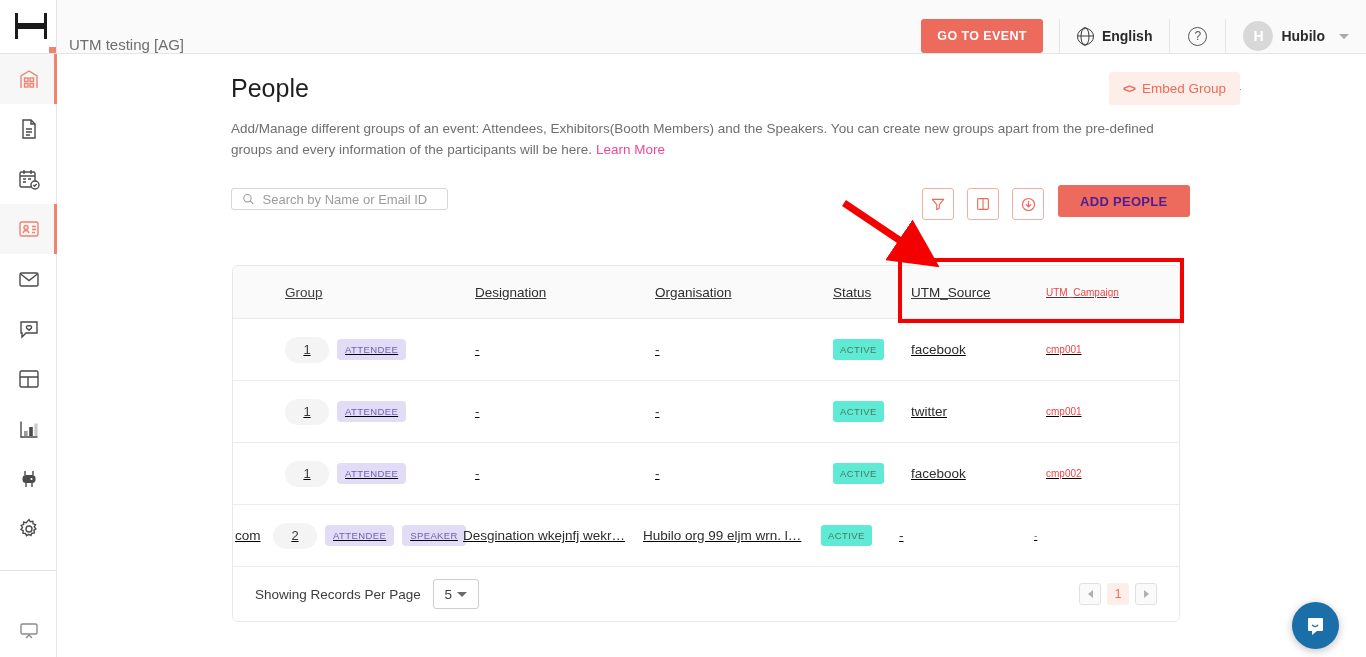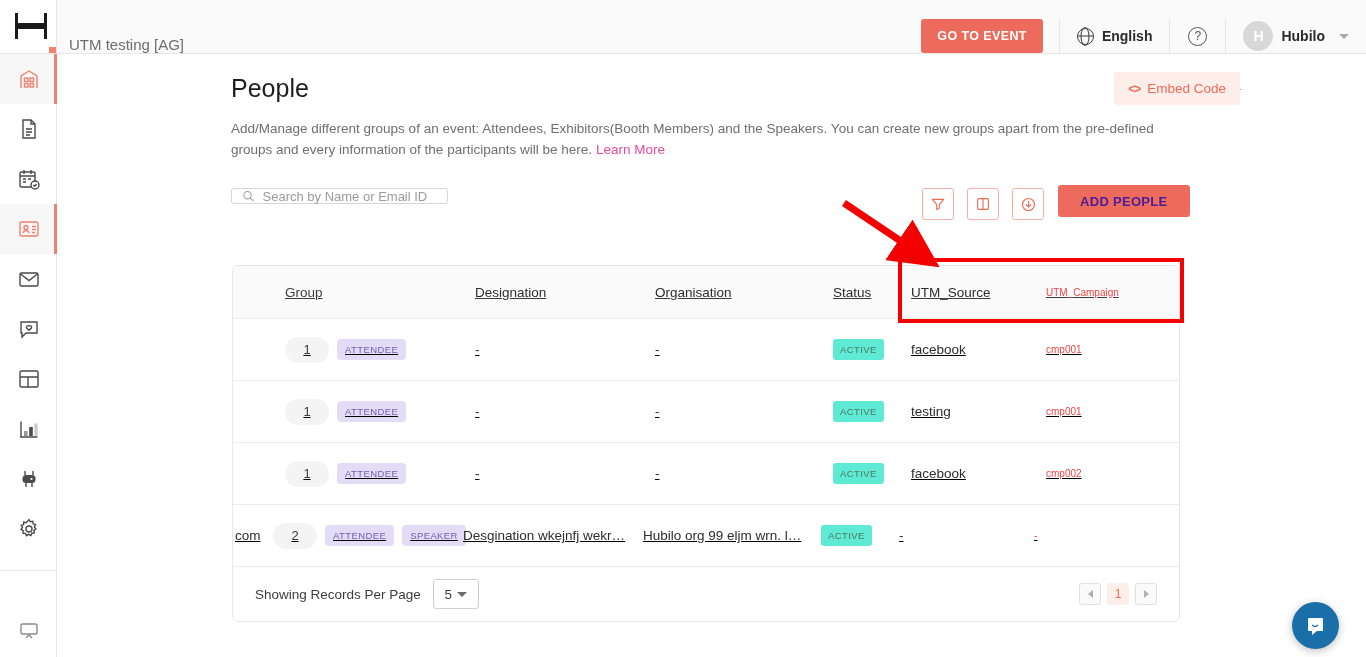--- a/index.html
+++ b/index.html
@@ -121,21 +121,21 @@
   .code-brackets { font-size: 12px; font-weight: bold; letter-spacing: -1px; }
   .desc {
     position: absolute; left: 174px; top: 64px; width: 943px;
     font-size: 13.5px; line-height: 21px; color: #6f6f6f;
   }
   .learn-more { color: #ec4899; cursor: pointer; margin-left: 4px; }
 
   
   .search-box {
     position: absolute; left: 174px; top: 134px;
-    width: 217px; height: 16px; border: 1px solid #d6d6d6; border-radius: 3px;
+    width: 217px; height: 22px; border: 1px solid #d6d6d6; border-radius: 3px;
     display: flex; align-items: center; padding: 0 10px; gap: 8px; background: #fff;
   }
   .search-input {
     border: none; outline: none; font-family: "Liberation Sans", sans-serif;
     font-size: 13px; color: #3a3a3a; width: 100%; background: transparent;
   }
   .search-input::placeholder { color: #9b9b9b; }
   .icon-btn {
     position: absolute; top: 134px; width: 32px; height: 32px;
     border: 1px solid #f2b0a4; border-radius: 3px; background: #fff;
@@ -356,21 +356,21 @@
 
   <h1 class="page-title">People</h1>
 
   <div class="reg-wrap">
     <span class="reg-label">Registrations</span>
     <span class="reg-count">4</span>
   </div>
 
   <button class="embed-code">
     <span class="code-brackets">&lt;&gt;</span>
-    <span>Embed Code</span>
+    <span>Embed Group</span>
   </button>
 
   <p class="desc">
     <span>Add/Manage different groups of an event: Attendees, Exhibitors(Booth Members) and the Speakers. You can create new groups apart from the pre-defined groups and every information of the participants will be here.</span><a class="learn-more">Learn More</a>
   </p>
 
   <div class="search-box">
     <svg width="14" height="14" viewBox="0 0 24 24" fill="none" stroke="#9b9b9b" stroke-width="2">
       <circle cx="10.5" cy="10.5" r="7"></circle>
         <path d="M16 16l5 5" stroke-linecap="round"></path>
@@ -429,21 +429,21 @@
       <div class="c-email"></div>
       <div class="c-group">
         <span class="grp-pill">1</span>
         <span class="tag">ATTENDEE</span>
       </div>
       <div class="c-desig">-</div>
       <div class="c-org">-</div>
       <div class="c-status">
         <span class="badge-active">ACTIVE</span>
       </div>
-      <div class="c-src">testing</div>
+      <div class="c-src">twitter</div>
       <div class="c-camp">cmp001</div>
     </div>
 
     <div class="trow">
       <div class="c-email"></div>
       <div class="c-group">
         <span class="grp-pill">1</span>
         <span class="tag">ATTENDEE</span>
       </div>
       <div class="c-desig">-</div>

